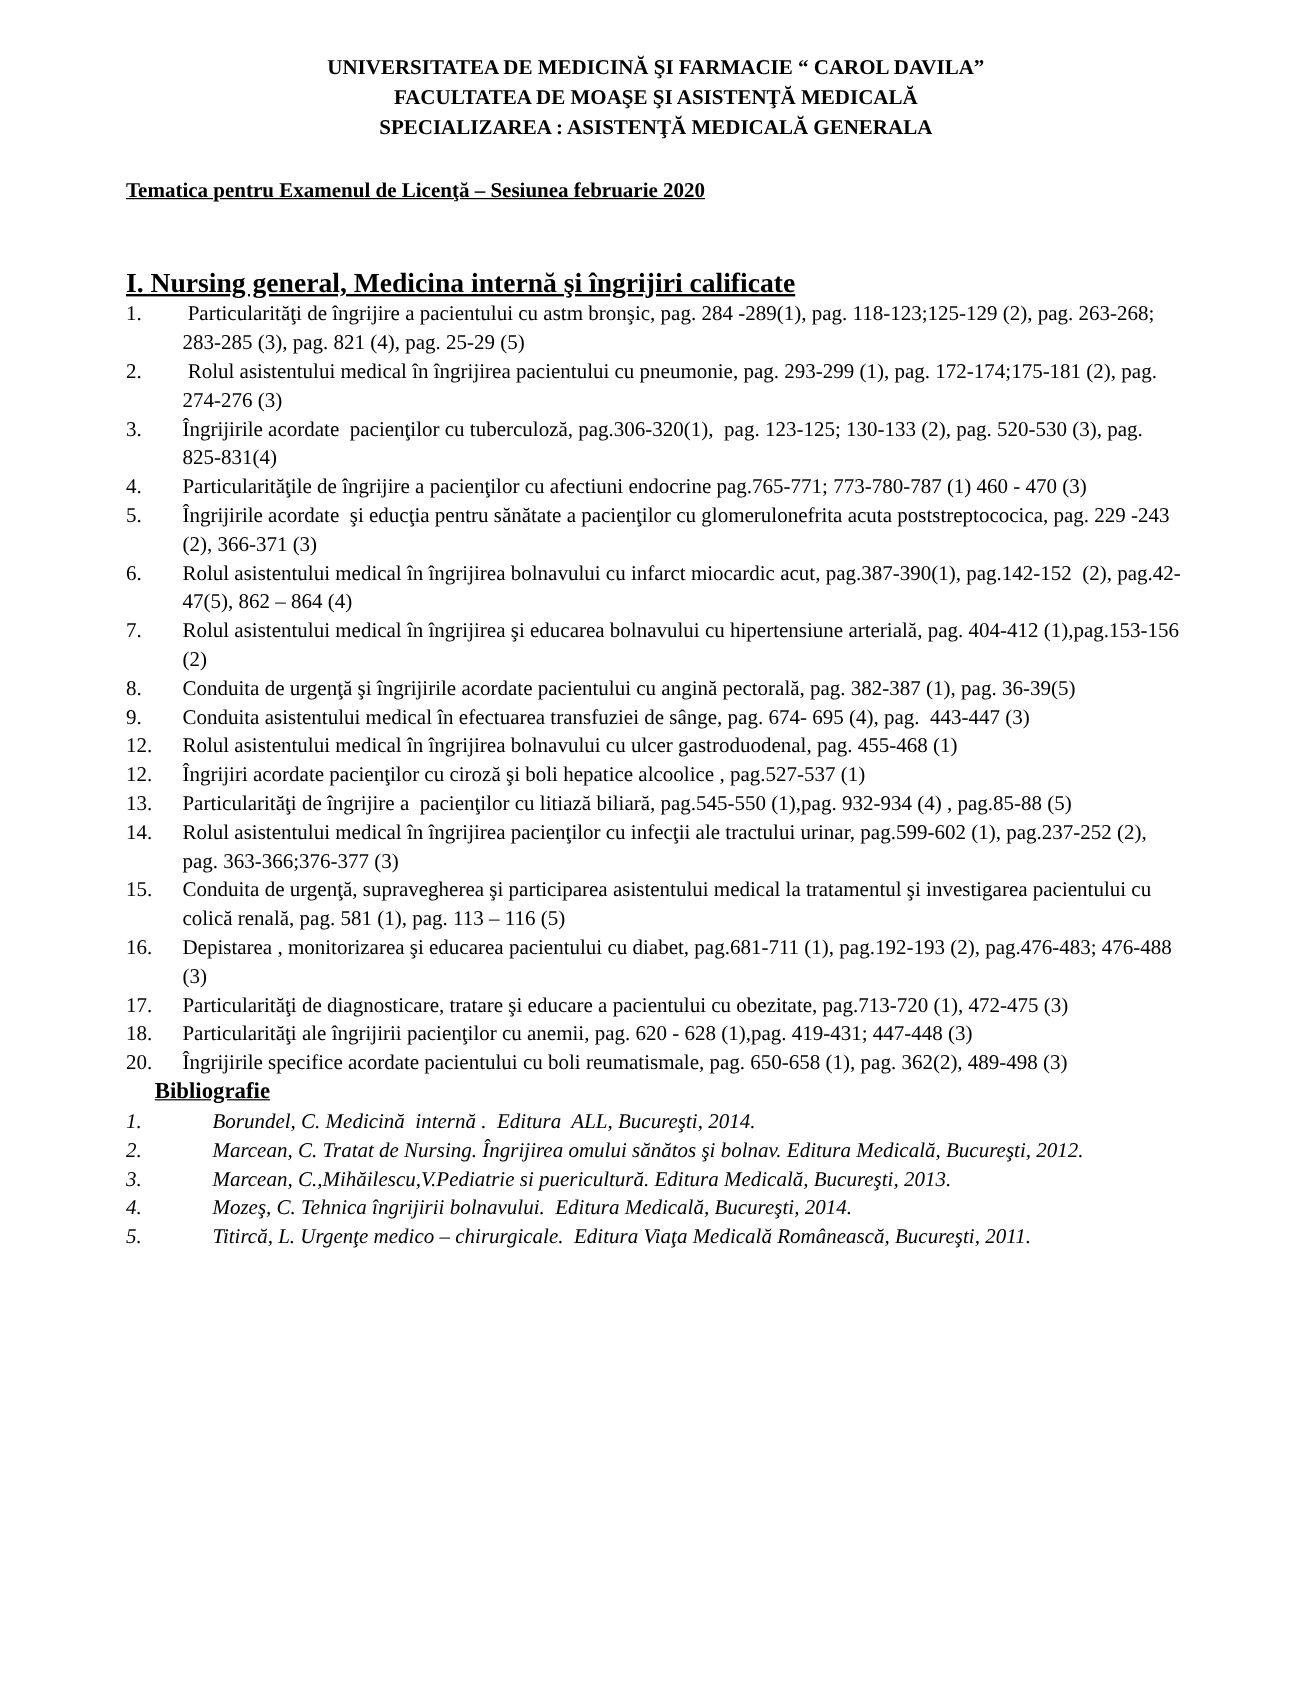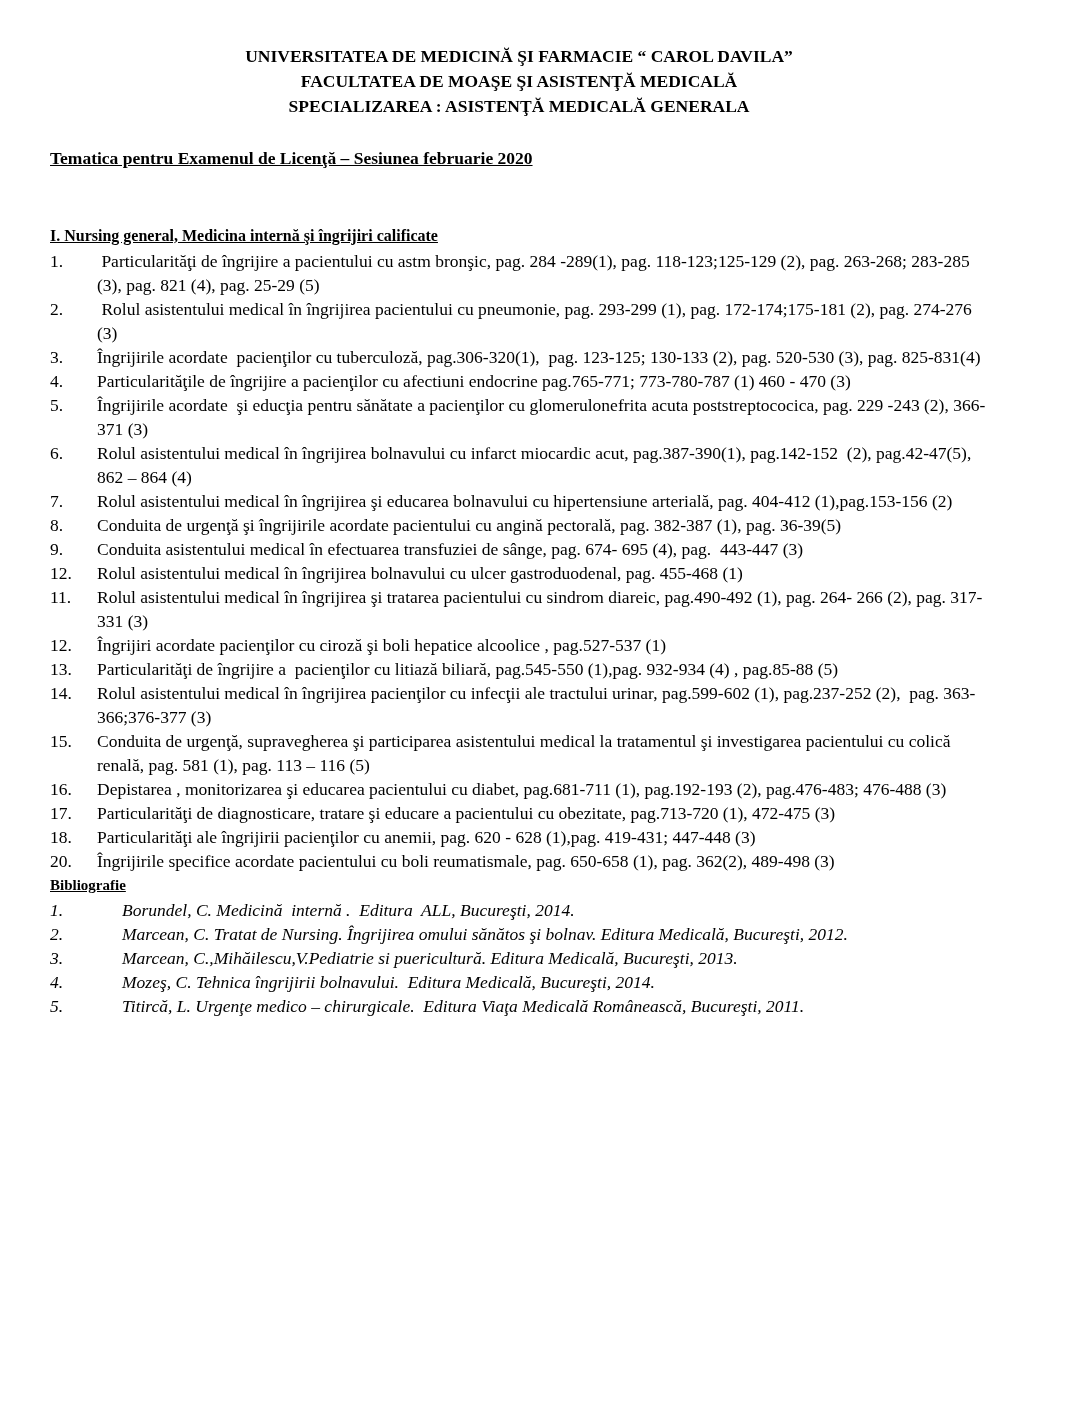--- a/index.html
+++ b/index.html
@@ -6,53 +6,54 @@
   html, body { background: #ffffff; }
   body {
     width: 1088px;
     min-height: 1408px;
     font-family: "Liberation Serif", "DejaVu Serif", serif;
     color: #000000;
   }
   .page {
     width: 1088px;
     min-height: 1408px;
-    padding: 44px 100px 60px 50px;
+    padding: 44px 100px 60px 105px;
     font-size: 17.5px;
     line-height: 24px;
     background: #ffffff;
   }
   .doc-header {
     text-align: center;
     font-weight: bold;
   }
   .doc-header div { line-height: 25px; }
   .doc-title {
     text-align: left;
     font-weight: bold;
     margin-top: 27px;
   }
   .doc-title div { line-height: 25px; }
   .underline { text-decoration: underline; }
   .section-heading {
-    font-size: 16px;
+    font-size: 23px;
     font-weight: bold;
     text-decoration: underline;
     margin-top: 52px;
     line-height: 25px;
   }
   .topic-list { margin-top: 1px; }
   .topic-item { display: flex; }
   .topic-item .num { flex: 0 0 47px; }
   .topic-item .txt { flex: 1; white-space: pre-wrap; }
   .biblio-heading {
-    font-size: 15px;
+    font-size: 19px;
     font-weight: bold;
     text-decoration: underline;
     line-height: 25px;
+    margin-left: 24px;
   }
   .biblio-item { display: flex; font-style: italic; }
   .biblio-item .num { flex: 0 0 36px; }
   .biblio-item .txt { flex: 1; white-space: pre-wrap; margin-left: 36px; }
 </style>
 </head>
 <body>
 
 <div class="page">
 
@@ -104,24 +105,20 @@
     </div>
       <div class="topic-item">
       <span class="num">9.</span>
       <span class="txt">Conduita asistentului medical în efectuarea transfuziei de sânge, pag. 674- 695 (4), pag.  443-447 (3)</span>
     </div>
       <div class="topic-item">
       <span class="num">12.</span>
       <span class="txt">Rolul asistentului medical în îngrijirea bolnavului cu ulcer gastroduodenal, pag. 455-468 (1)</span>
     </div>
       <div class="topic-item">
-      <span class="num">11.</span>
-      <span class="txt">Rolul asistentului medical în îngrijirea şi tratarea pacientului cu sindrom diareic, pag.490-492 (1), pag. 264- 266 (2), pag. 317-331 (3)</span>
-    </div>
-      <div class="topic-item">
       <span class="num">12.</span>
       <span class="txt">Îngrijiri acordate pacienţilor cu ciroză şi boli hepatice alcoolice , pag.527-537 (1)</span>
     </div>
       <div class="topic-item">
       <span class="num">13.</span>
       <span class="txt">Particularităţi de îngrijire a  pacienţilor cu litiază biliară, pag.545-550 (1),pag. 932-934 (4) , pag.85-88 (5)</span>
     </div>
       <div class="topic-item">
       <span class="num">14.</span>
       <span class="txt">Rolul asistentului medical în îngrijirea pacienţilor cu infecţii ale tractului urinar, pag.599-602 (1), pag.237-252 (2),  pag. 363-366;376-377 (3)</span>

